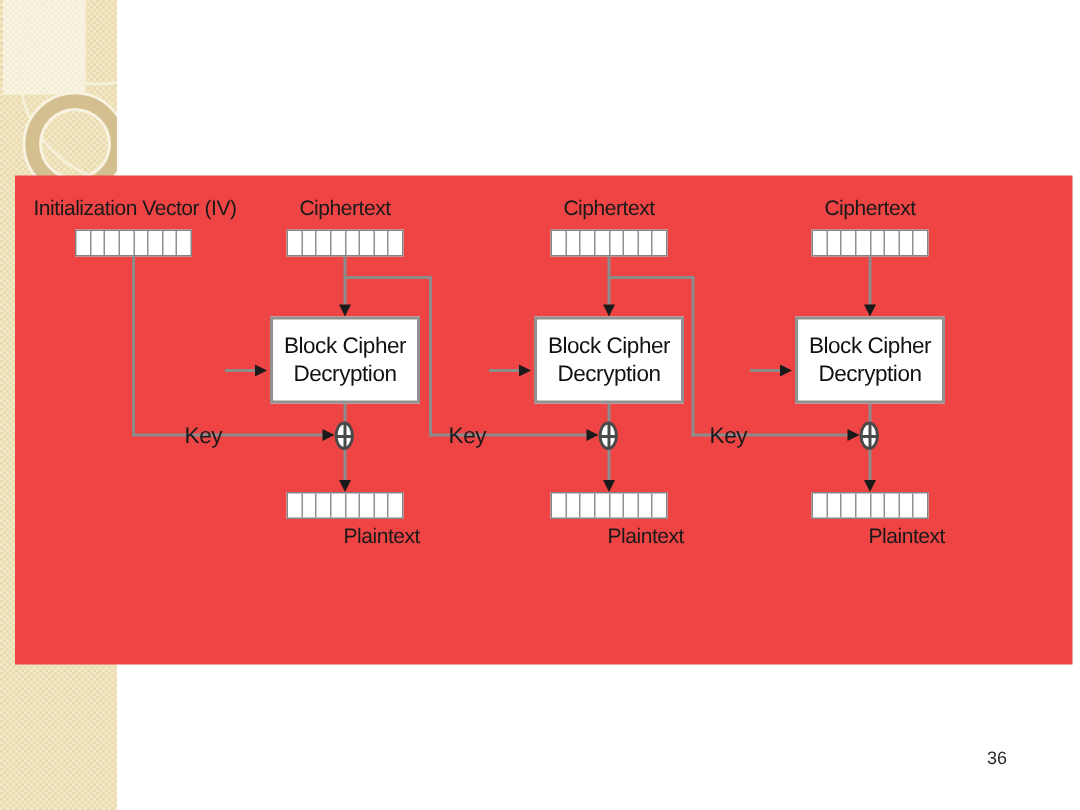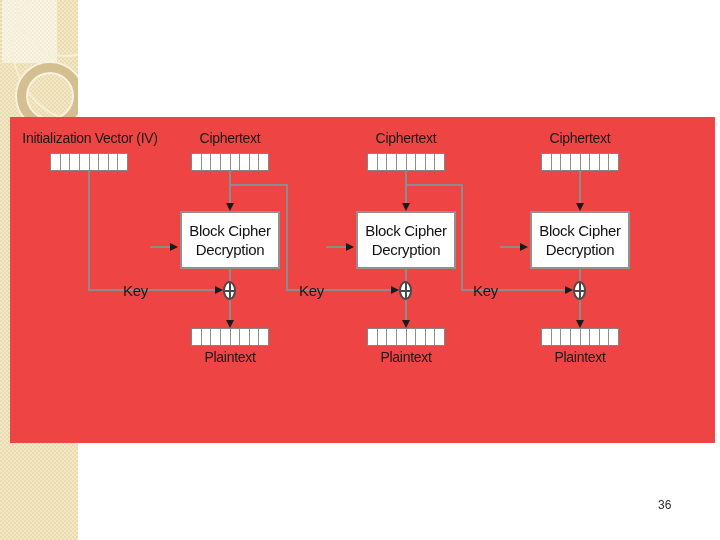--- a/index.html
+++ b/index.html
@@ -21,21 +21,21 @@
            border:9px solid #d3bf90;
            box-shadow:0 0 0 2px #f8f3e0, inset 0 0 0 2px #f8f3e0;}
   
   .title{position:absolute;left:115px;top:42px;z-index:3;margin:0;
          font-size:38px;font-weight:400;color:#5b2313;letter-spacing:0;}
   .pagenum{position:absolute;left:658px;top:498px;z-index:3;font-size:12px;color:#2b2b2b;}
   
   .panel{position:absolute;left:10px;top:117px;width:705px;height:326px;background:#ef4444;z-index:2;}
   .lbl{position:absolute;top:13px;font-size:14px;letter-spacing:-0.3px;color:#1a1a1a;
        text-align:center;white-space:nowrap;}
-  .plbl{top:232px;}
+  .plbl{top:232px;text-align:right;}
   .blk{position:absolute;top:36px;width:78px;height:18px;border:1px solid #858585;background:#fff;
        display:flex;box-sizing:border-box;}
   .pblk{top:211px;}
   .blk .cell{flex:1;border-right:1px solid #8f8f8f;}
   .blk .cell:last-child{border-right:none;}
   .box{position:absolute;top:94px;width:100px;height:58px;border:2px solid #919191;background:#fff;
        box-sizing:border-box;display:flex;flex-direction:column;align-items:center;justify-content:center;
        font-size:15px;line-height:19px;letter-spacing:-0.3px;color:#111;}
   .keytxt{position:absolute;top:120px;width:34px;text-align:right;font-size:15px;
           letter-spacing:-0.3px;color:#1a1a1a;margin-top:45px;}

